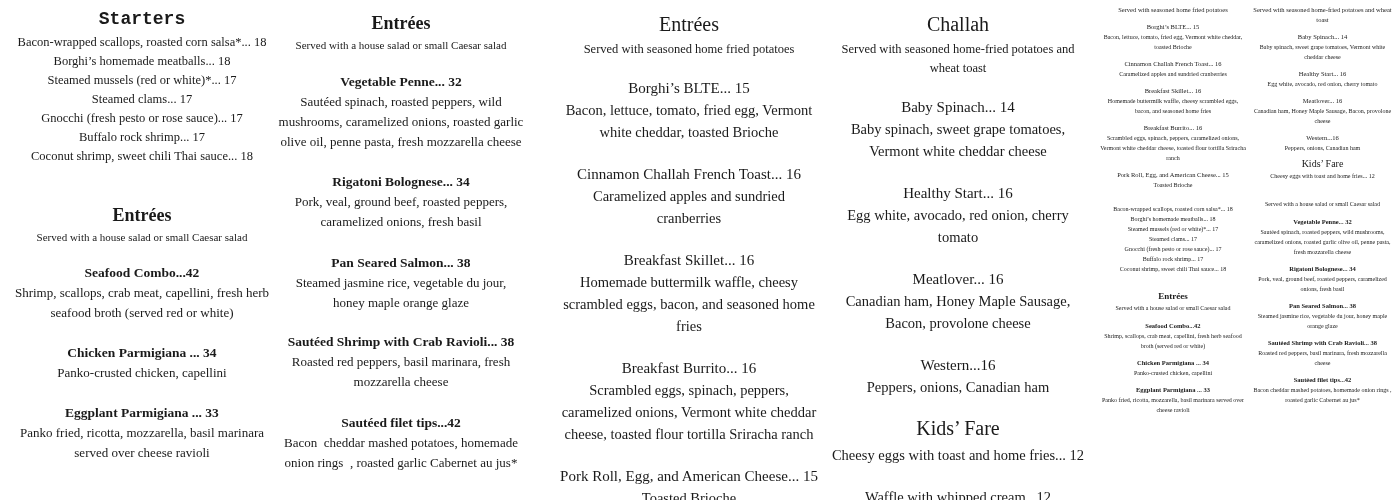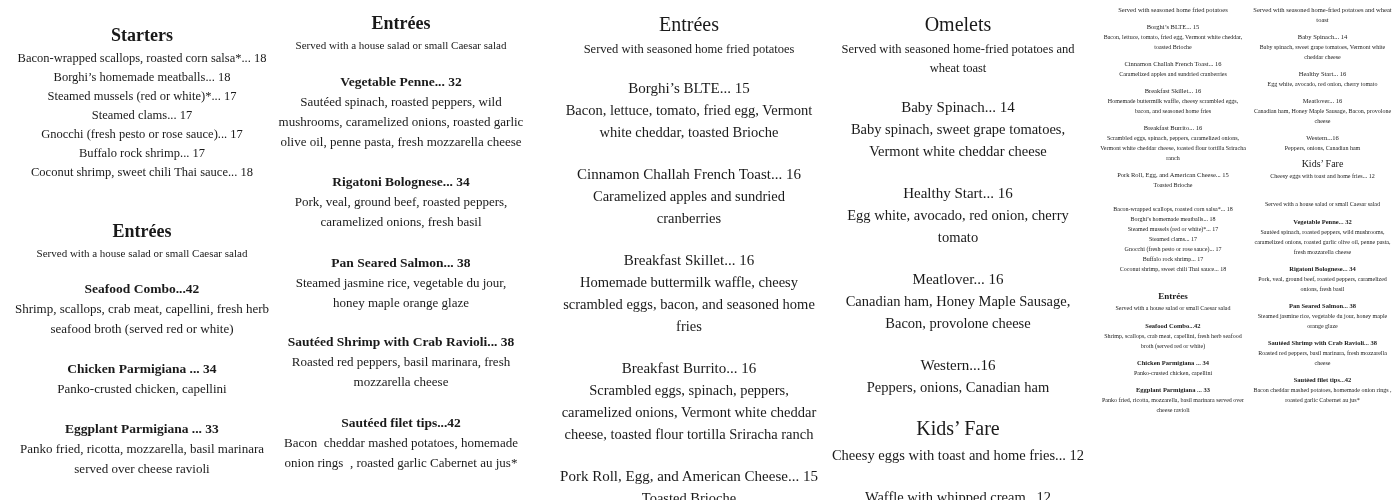--- a/index.html
+++ b/index.html
@@ -40,21 +40,21 @@
   .thumb .thb { font-size: 9px; line-height: 13px; font-weight: bold; }
   #thumb-a { left: 1100px; width: 146px; }
   #thumb-b { left: 1250px; width: 145px; }
 </style>
 </head>
 <body>
 
 <div class="page">
 
   <div class="col" id="col-starters">
-    <p class="h-bold" style="margin-top:24px;">Starters</p>
+    <p class="h-bold" style="margin-top:8px;font-family:Liberation Mono, monospace;">Starters</p>
     <div style="margin-top:3px;">
       <p class="starter-line">Bacon-wrapped scallops, roasted corn salsa*... 18</p>
       <p class="starter-line">Borghi’s homemade meatballs... 18</p>
       <p class="starter-line">Steamed mussels (red or white)*... 17</p>
       <p class="starter-line">Steamed clams... 17</p>
       <p class="starter-line">Gnocchi (fresh pesto or rose sauce)... 17</p>
       <p class="starter-line">Buffalo rock shrimp... 17</p>
       <p class="starter-line">Coconut shrimp, sweet chili Thai sauce... 18</p>
     </div>
 
@@ -122,21 +122,21 @@
       <p class="item-desc-l">Scrambled eggs, spinach, peppers, caramelized onions, Vermont white cheddar cheese, toasted flour tortilla Sriracha ranch</p>
     </div>
     <div style="margin-top:20px;">
       <p class="item-title-l">Pork Roll, Egg, and American Cheese... 15</p>
       <p class="item-desc-l">Toasted Brioche</p>
     </div>
 
   </div>
 
   <div class="col" id="col-omelets">
-    <p class="h-light" style="margin-top:12px;">Omelets</p>
+    <p class="h-light" style="margin-top:12px;">Challah</p>
     <p class="sub-lg" style="margin-top:4px;">Served with seasoned home-fried potatoes and wheat toast</p>
 
     <div style="margin-top:18px;">
       <p class="item-title-l">Baby Spinach... 14</p>
       <p class="item-desc-l">Baby spinach, sweet grape tomatoes, Vermont white cheddar cheese</p>
     </div>
     <div style="margin-top:20px;">
       <p class="item-title-l">Healthy Start... 16</p>
       <p class="item-desc-l">Egg white, avocado, red onion, cherry tomato</p>
     </div>

